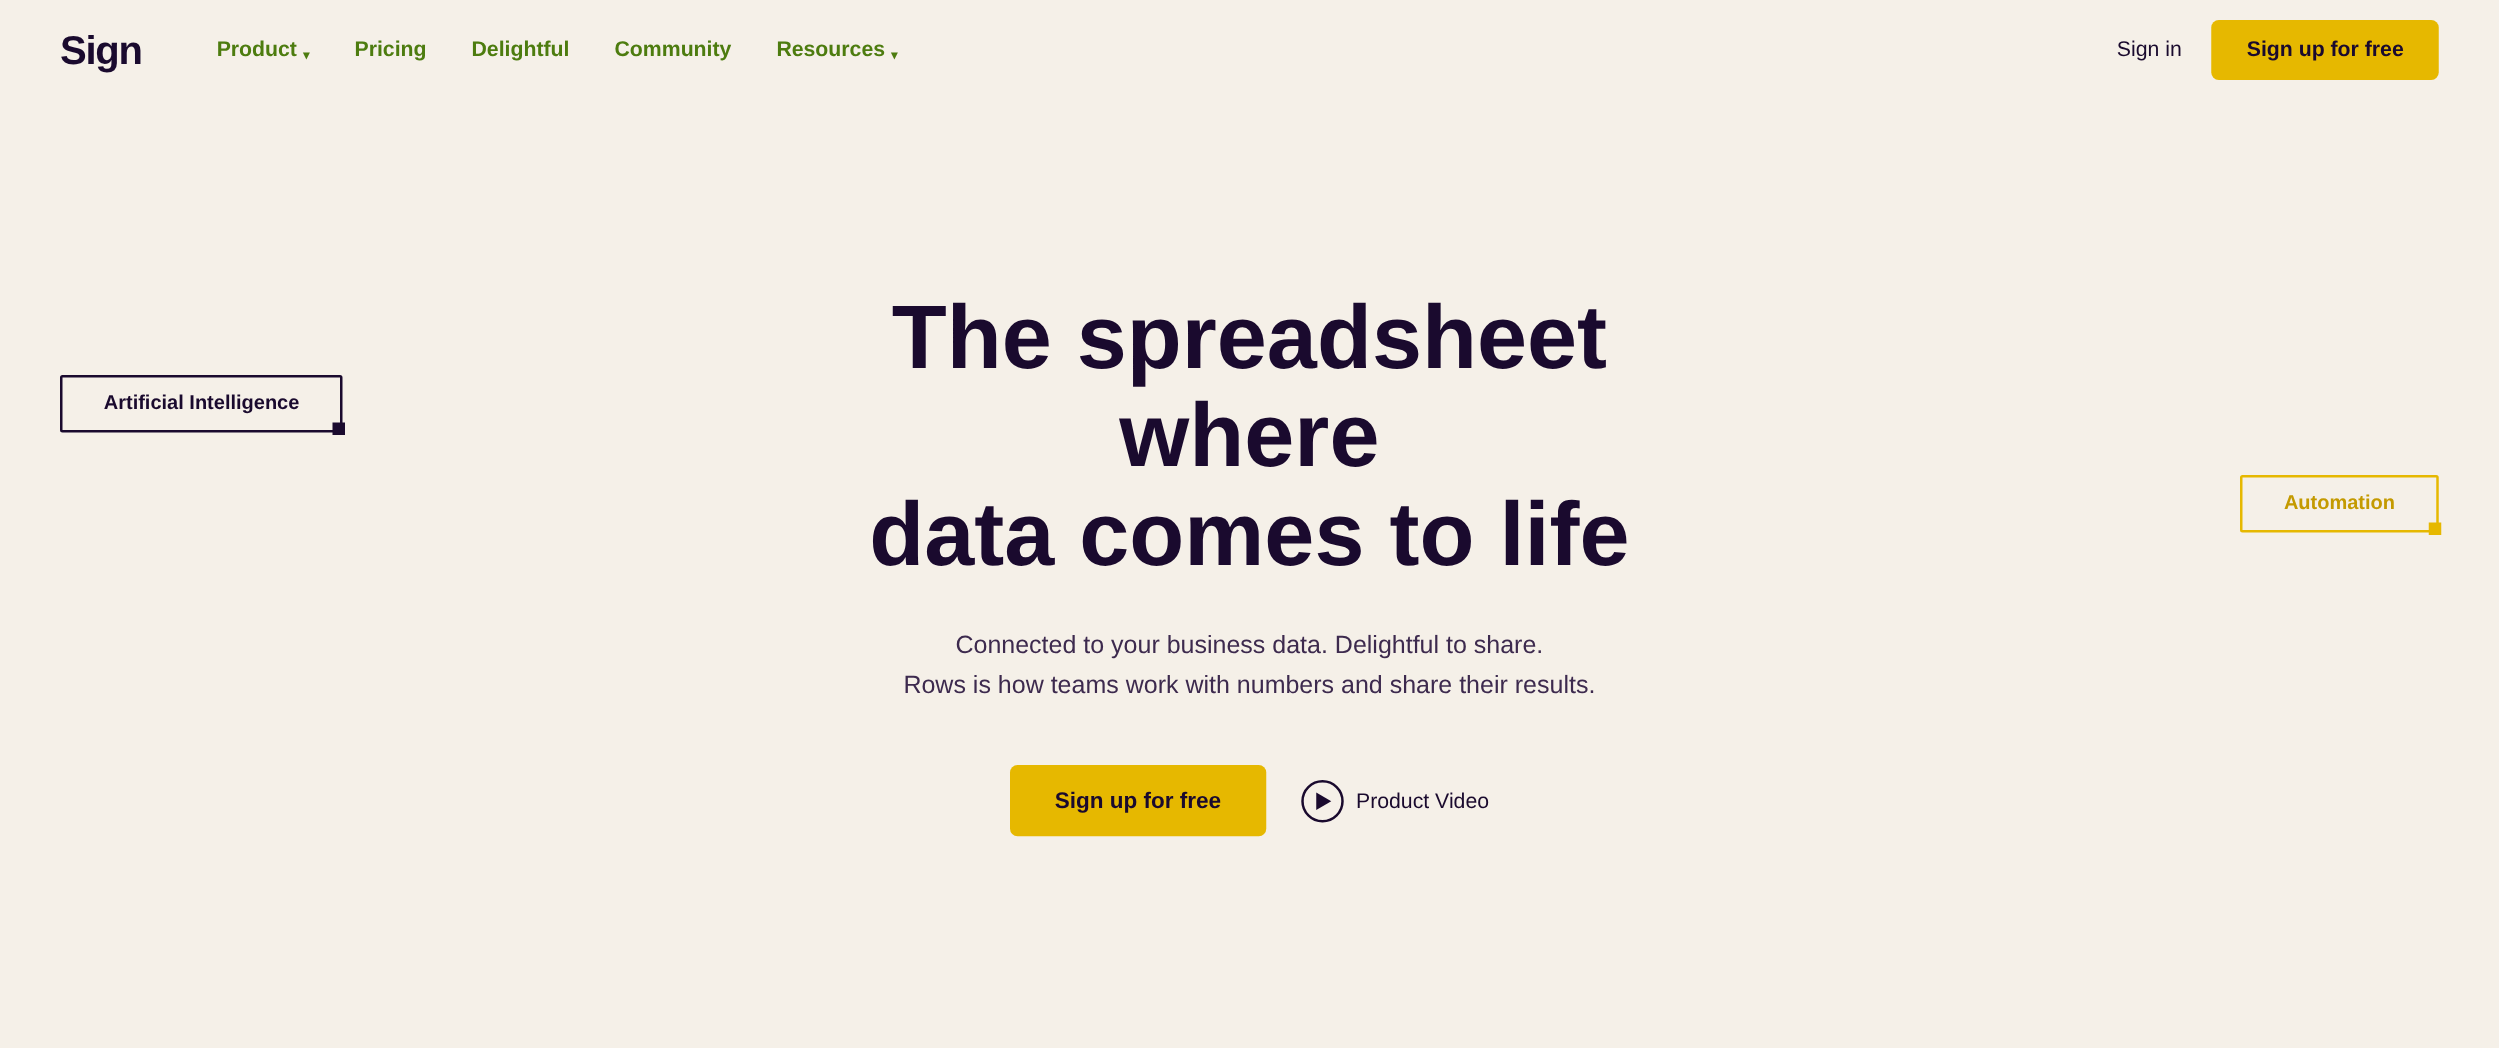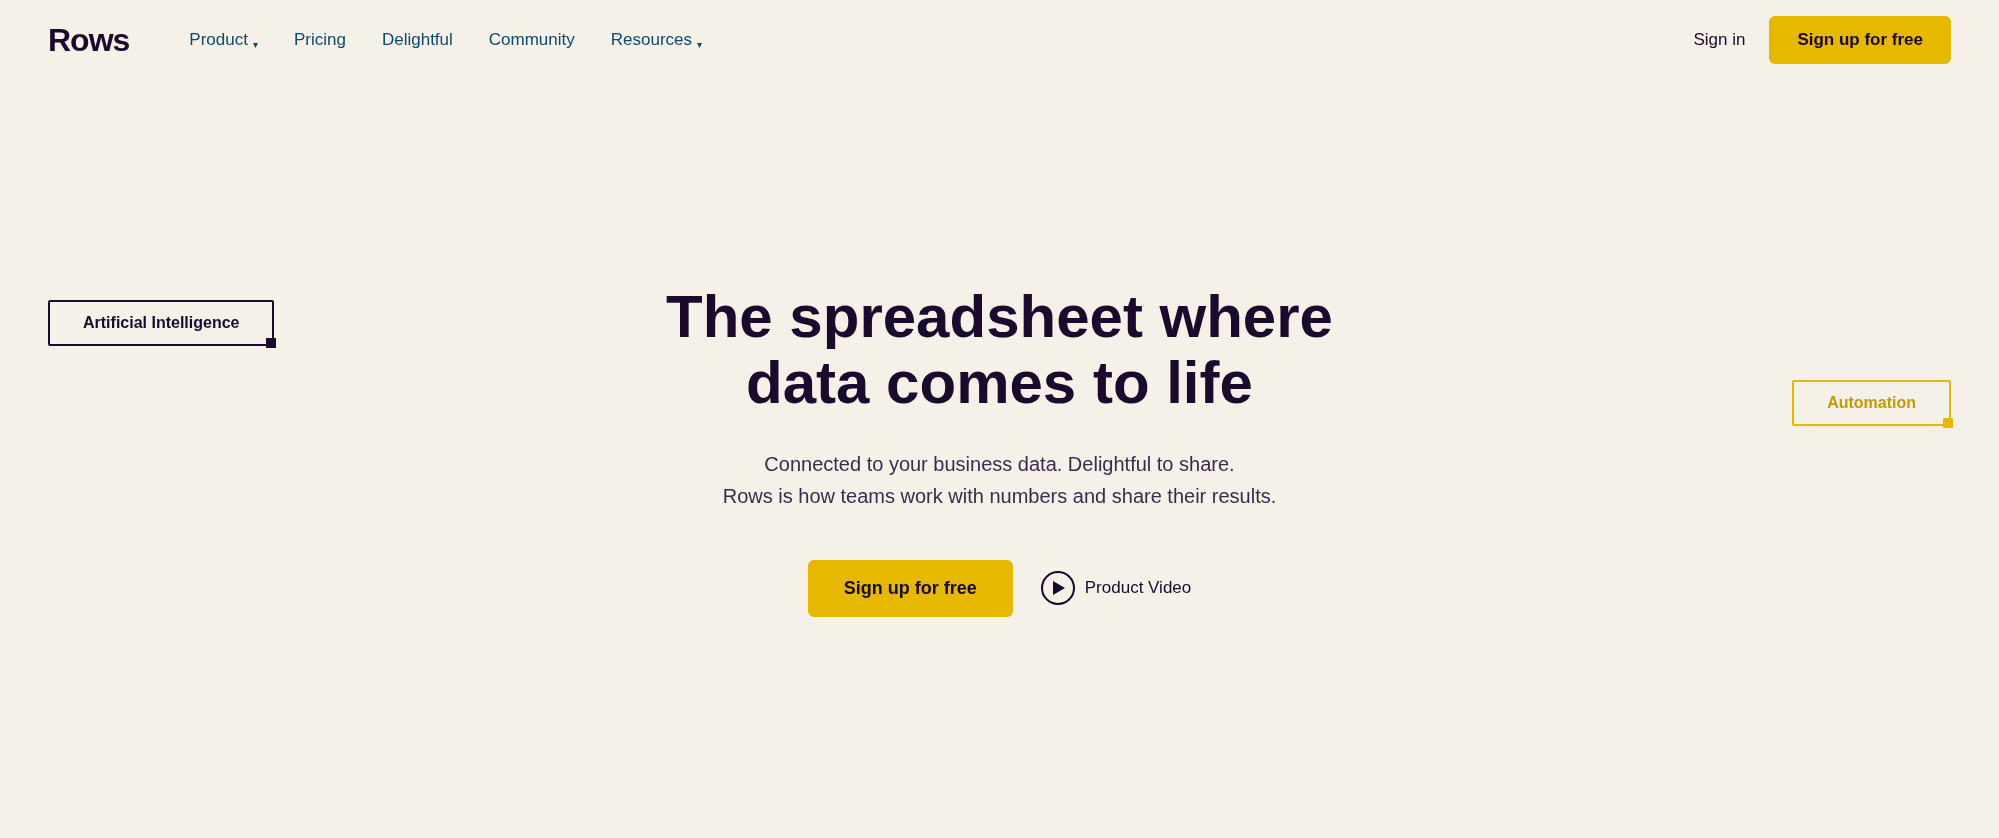--- a/index.html
+++ b/index.html
@@ -34,23 +34,23 @@
     }
 
     .nav-links {
       display: flex;
       align-items: center;
       gap: 36px;
       flex: 1;
     }
 
     .nav-item {
-      color: #0c4a6e;
-      font-size: 17px;
-      font-weight: 400;
+      color: #4d7c0f;
+      font-size: 17px;
+      font-weight: 700;
       cursor: pointer;
       display: flex;
       align-items: flex-end;
       gap: 5px;
       text-decoration: none;
     }
 
     .nav-item .chevron {
       font-size: 10px;
       margin-top: 2px;
@@ -87,21 +87,21 @@
       position: relative;
       display: flex;
       flex-direction: column;
       align-items: center;
       justify-content: center;
       padding: 80px 48px 60px;
       min-height: 720px;
     }
 
     .hero-title {
-      font-size: 60px;
+      font-size: 72px;
       font-weight: 900;
       color: #1a0a2e;
       text-align: center;
       line-height: 1.1;
       max-width: 780px;
       margin-bottom: 32px;
     }
 
     .hero-subtitle {
       font-size: 20px;
@@ -224,21 +224,21 @@
       right: -4px;
       width: 10px;
       height: 10px;
       background-color: #e55a3c;
     }
   </style>
 </head>
 <body>
 
 <nav class="navbar">
-  <a class="logo">Rows</a>
+  <a class="logo">Sign</a>
 
   <div class="nav-links">
     <a class="nav-item">
       <span>Product</span>
       <span class="chevron">▾</span>
     </a>
     <a class="nav-item">
       <span>Pricing</span>
     </a>
     <a class="nav-item">

